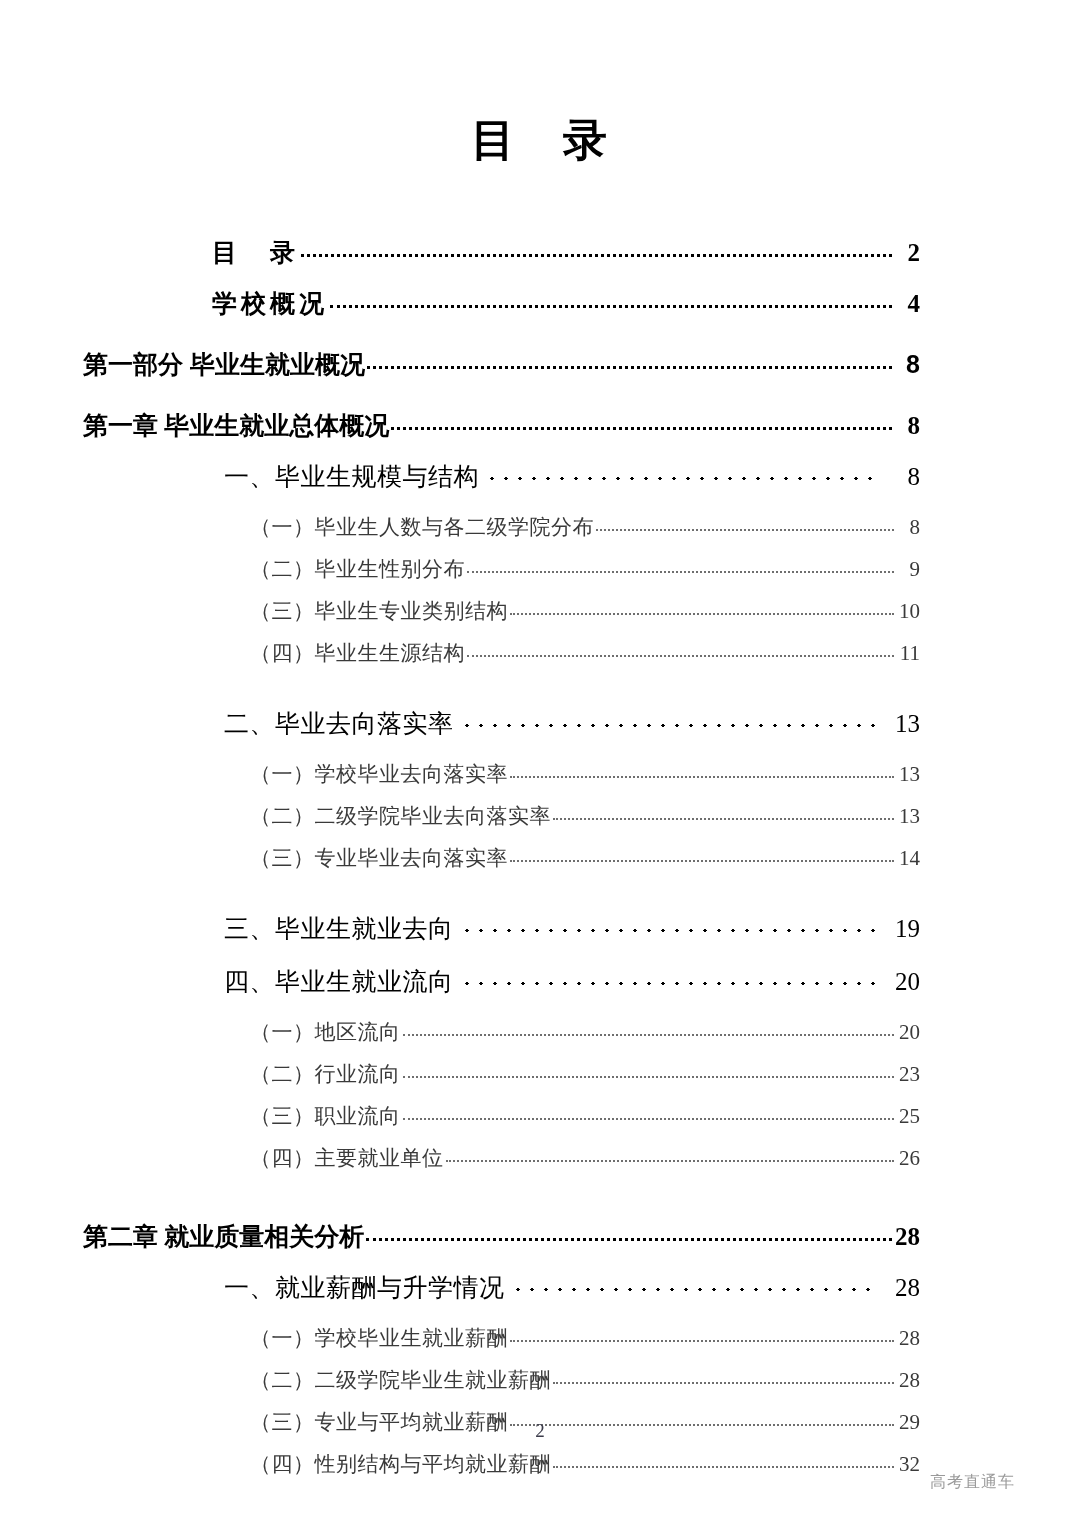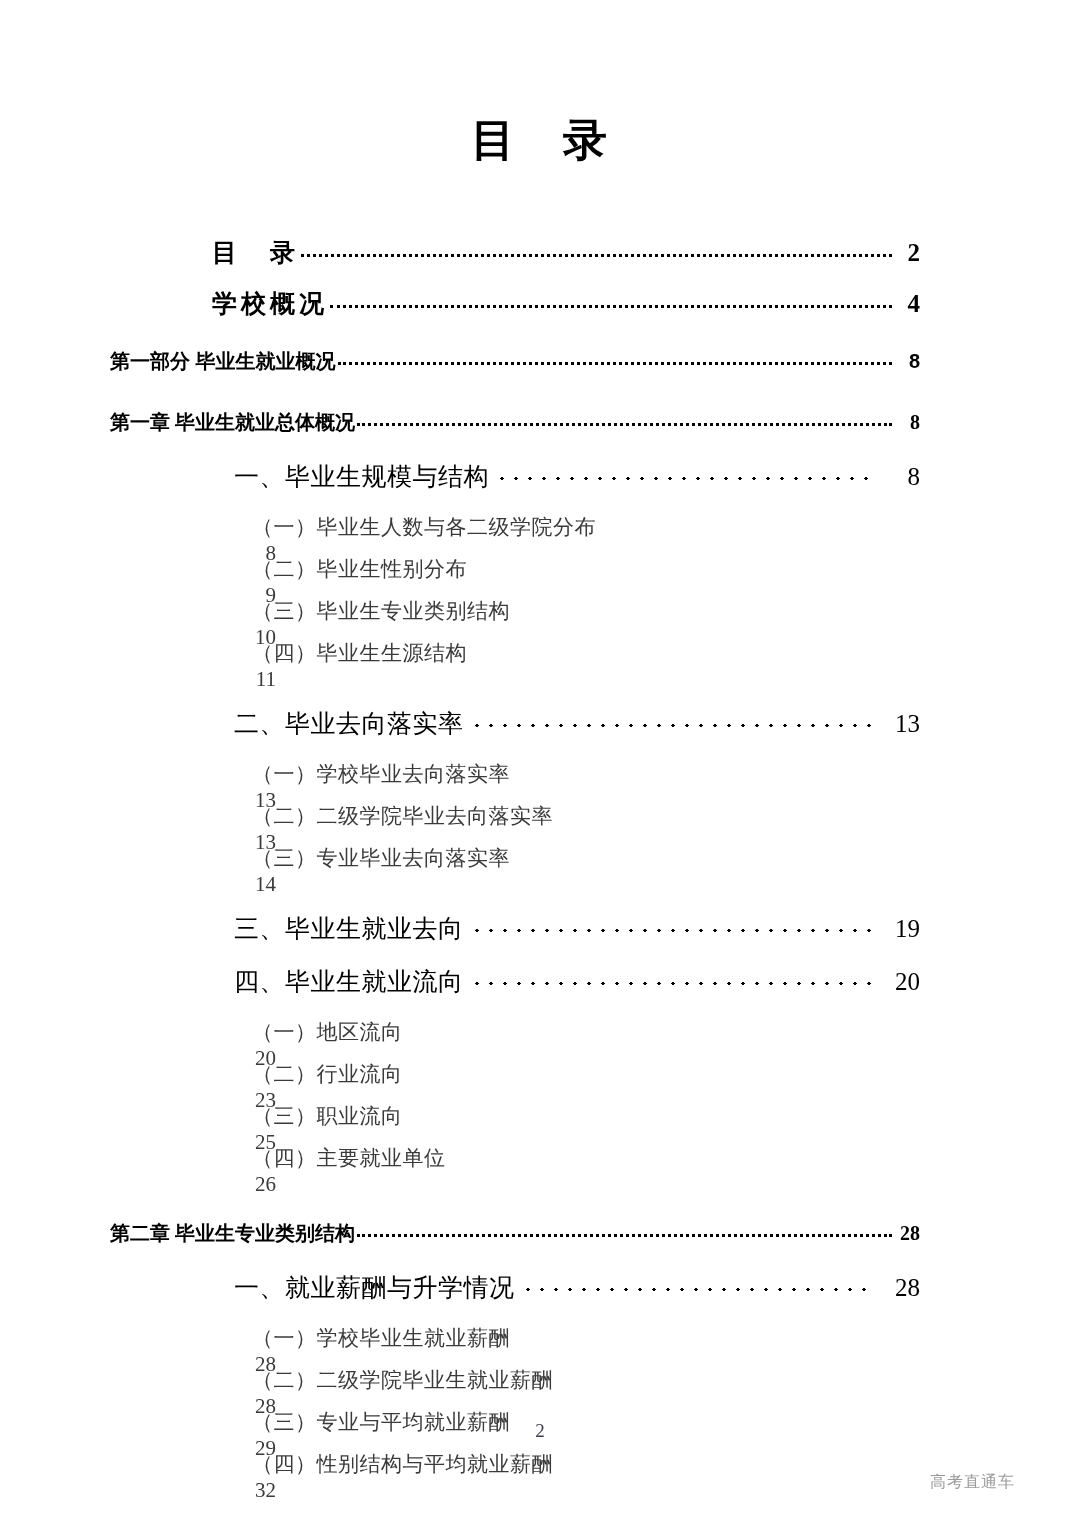--- a/index.html
+++ b/index.html
@@ -88,23 +88,23 @@
     font-family: "Liberation Serif", "DejaVu Serif", serif;
   }
   .lvl0 .toc-label { letter-spacing: 4px; }
   .lvl0 .toc-leader::before {
     border-bottom-width: 3.5px;
     border-bottom-color: #000000;
   }
 
   
   .lvl1 {
-    padding-left: 110px;
+    padding-left: 83px;
     height: 51px;
-    font-size: 20px;
+    font-size: 25px;
     font-weight: bold;
     color: #000000;
     font-family: "Liberation Sans", "DejaVu Sans", sans-serif;
   }
   .lvl1 .toc-leader::before {
     border-bottom-width: 3.5px;
     border-bottom-color: #000000;
   }
   .lvl1.serif-chapter {
     font-family: "Liberation Serif", "DejaVu Serif", serif;
@@ -114,21 +114,21 @@
 
   
   .lvl2 {
     padding-left: 224px;
     height: 53px;
     font-size: 25px;
     font-weight: normal;
     color: #000000;
     font-family: "Liberation Serif", "DejaVu Serif", serif;
   }
-  .lvl2 .toc-label { letter-spacing: 0.5px; margin-left: 10px; }
+  .lvl2 .toc-label { letter-spacing: 0.5px; }
   .lvl2 .toc-leader { margin: 0 6px; }
   .lvl2 .toc-leader::before {
     border-bottom-width: 3.2px;
     border-bottom-color: #000000;
     bottom: 0.20em;
     
     border: none;
     height: 3.2px;
     background-image: radial-gradient(circle, #000 1.6px, rgba(0,0,0,0) 1.7px);
     background-size: 14px 3.2px;
@@ -138,21 +138,20 @@
   .lvl2 .toc-page { min-width: 30px; padding-left: 8px; }
 
   
   .lvl3 {
     padding-left: 250px;
     height: 42px;
     font-size: 21px;
     font-weight: normal;
     color: #3a3a3a;
     font-family: "Liberation Serif", "DejaVu Serif", serif;
-    flex-direction: column;
   }
   .lvl3 .toc-label { letter-spacing: 0.5px; }
   .lvl3 .toc-leader::before {
     border-bottom-width: 2px;
     border-bottom-color: #6e6e6e;
     bottom: 0.14em;
   }
   .lvl3 .toc-page { color: #3a3a3a; min-width: 24px; }
 
   
@@ -285,21 +284,21 @@
         <span class="toc-leader"></span>
         <span class="toc-page">25</span>
       </div>
       <div class="toc-row lvl3">
         <span class="toc-label">（四）主要就业单位</span>
         <span class="toc-leader"></span>
         <span class="toc-page">26</span>
       </div>
       <div class="gap-lg"></div>
       <div class="toc-row lvl1 serif-chapter">
-        <span class="toc-label">第二章 毕业生专业类别结构</span>
+        <span class="toc-label">第二章 就业质量相关分析</span>
         <span class="toc-leader"></span>
         <span class="toc-page">28</span>
       </div>
       <div class="toc-row lvl2">
         <span class="toc-label">一、就业薪酬与升学情况</span>
         <span class="toc-leader"></span>
         <span class="toc-page">28</span>
       </div>
       <div class="toc-row lvl3">
         <span class="toc-label">（一）学校毕业生就业薪酬</span>

